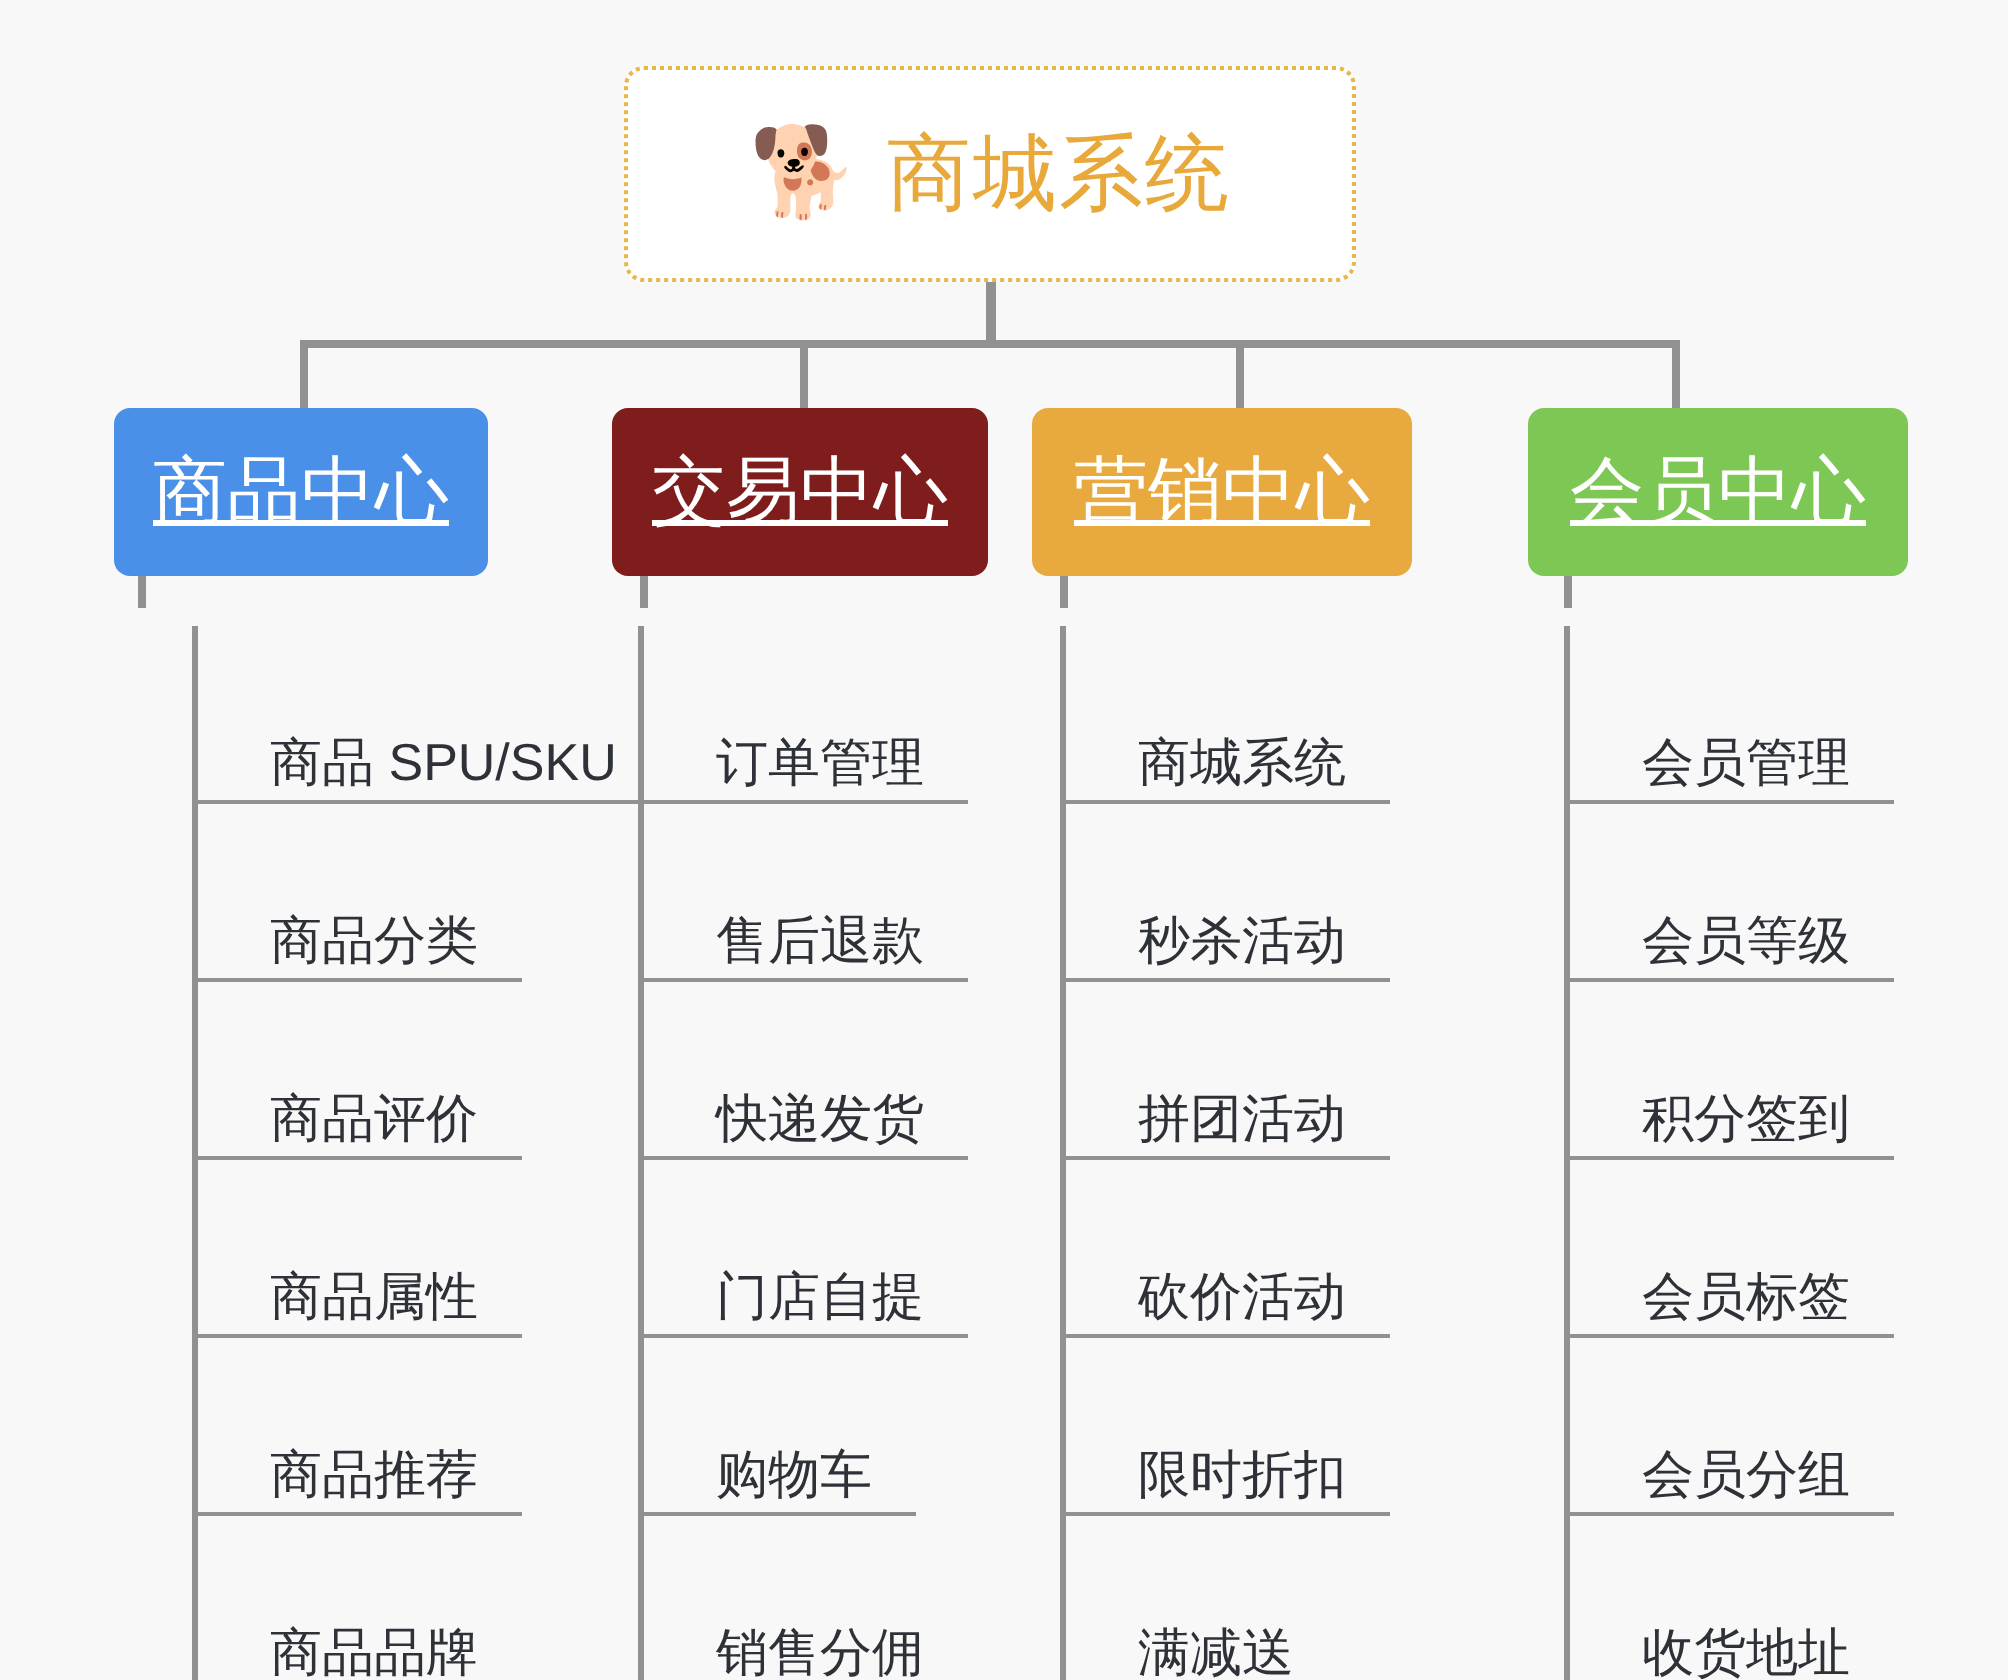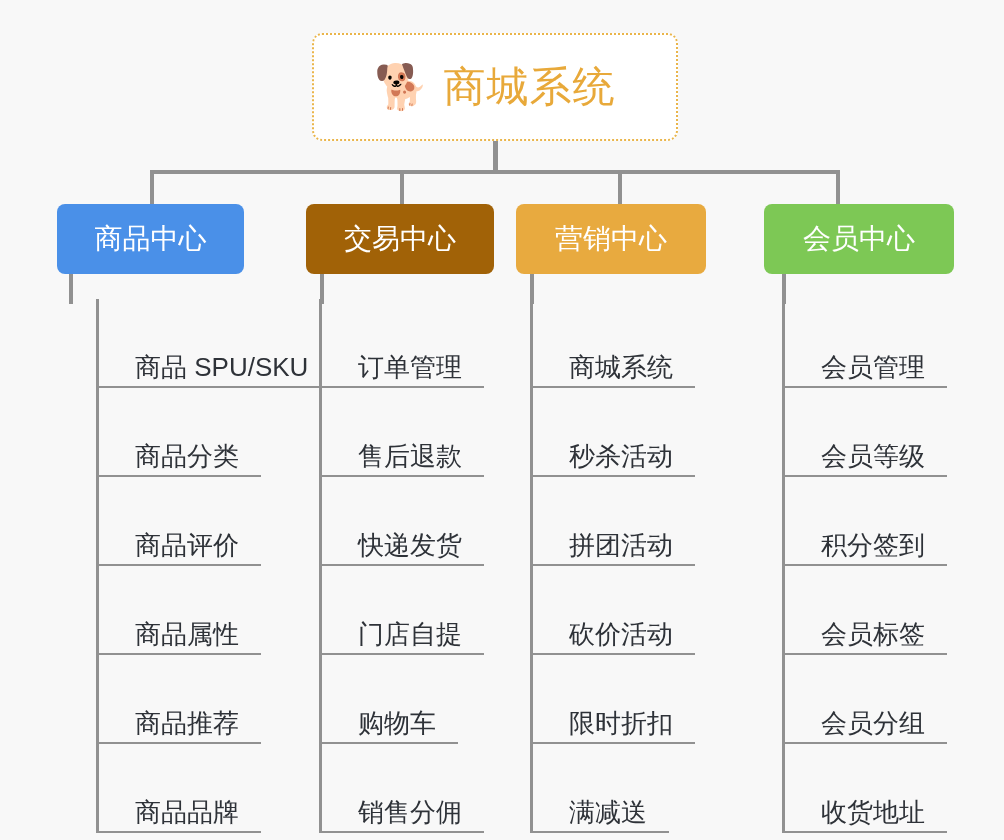--- a/index.html
+++ b/index.html
@@ -60,28 +60,29 @@
     display: flex;
   }
   .column {
     width: 251px;
     display: flex;
     flex-direction: column;
     align-items: flex-start;
   }
 
   .cat-box {
-    height: 70px;
+    height: 84px;
     border-radius: 8px;
     color: #ffffff;
-    font-size: 28px;
+    font-size: 37px;
     display: flex;
     align-items: center;
     justify-content: center;
     white-space: nowrap;
+    text-decoration: underline;
   }
 
   
   .column.c0 .cat-box { margin-left: 57px; width: 187px; }
   .column.c1 .cat-box { margin-left: 55px; width: 188px; }
   .column.c2 .cat-box { margin-left: 14px; width: 190px; }
   .column.c3 .cat-box { margin-left: 11px; width: 190px; }
 
   
   .rail {
@@ -155,21 +156,21 @@
       <div class="leaf">
         <span class="leaf-label">商品推荐</span>
       </div>
       <div class="leaf">
         <span class="leaf-label">商品品牌</span>
       </div>
     </div>
   </div>
 
   <div class="column c1">
-    <div class="cat-box" style="background: #a16207;">
+    <div class="cat-box" style="background: #7f1d1d;">
       <span>交易中心</span>
     </div>
     <div class="rail">
       <div class="leaf">
         <span class="leaf-label">订单管理</span>
       </div>
       <div class="leaf">
         <span class="leaf-label">售后退款</span>
       </div>
       <div class="leaf">

